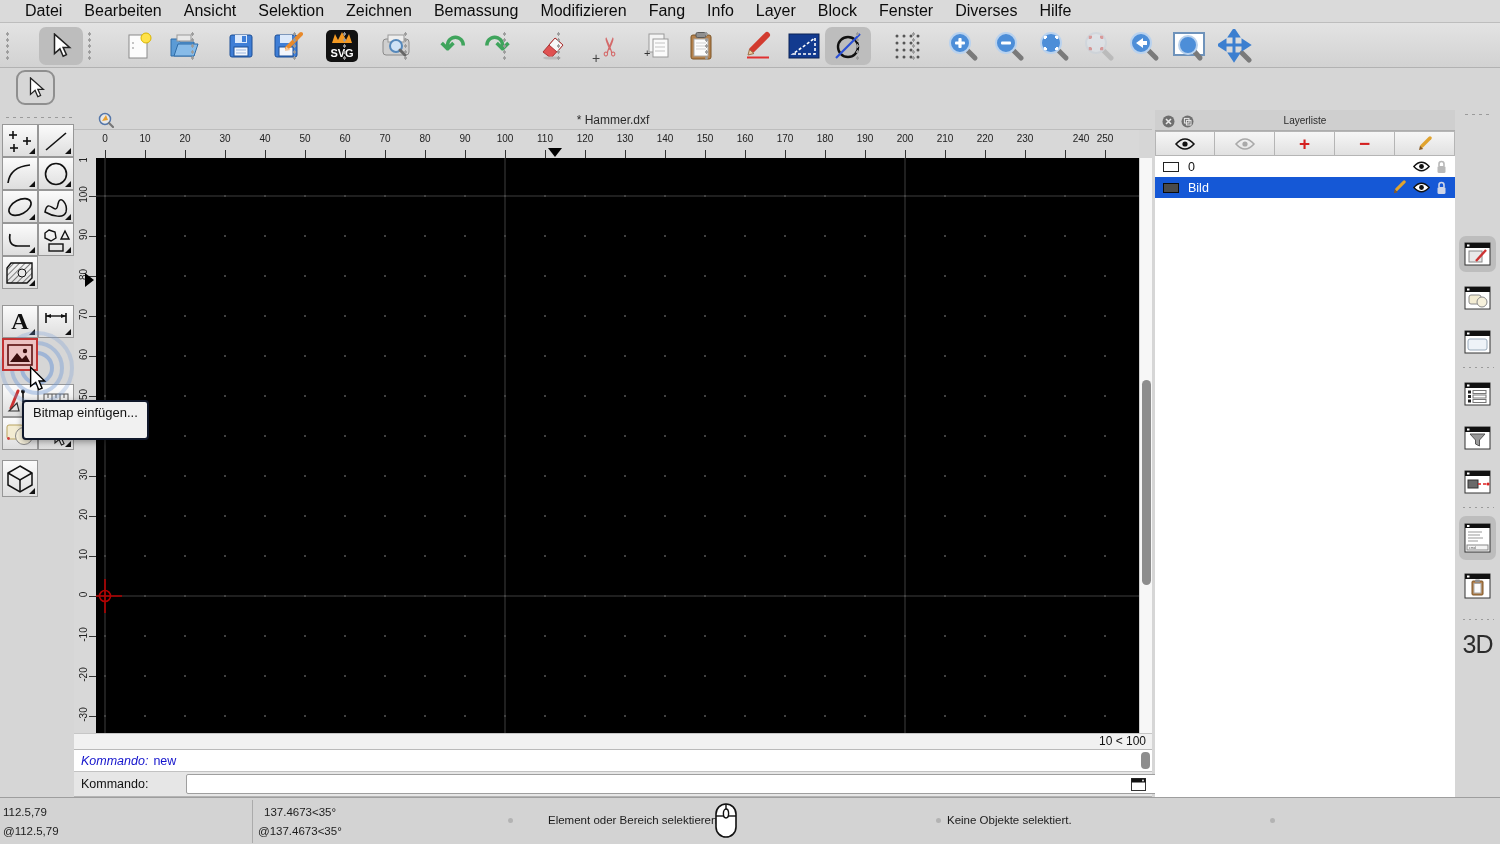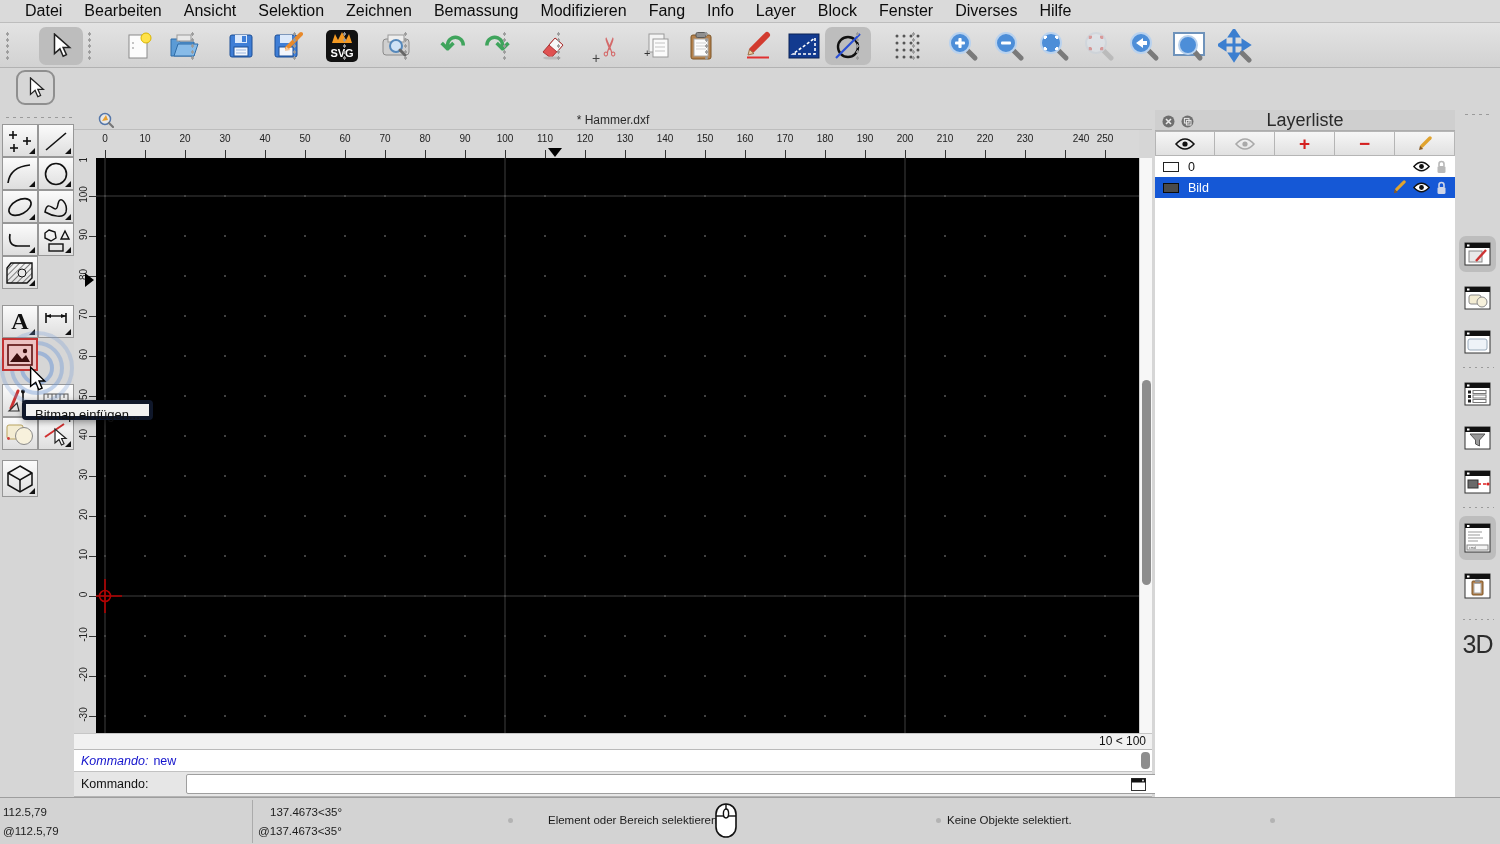--- a/index.html
+++ b/index.html
@@ -33,22 +33,22 @@
   .pal-handle { position:absolute; left:4px; top:116px; width:68px; height:3px;
           background-image:radial-gradient(#9b9b9b 1px, transparent 1.2px);
           background-size:7px 3px; }
   .arrow-tool { position:absolute; left:16px; top:70px; width:39px; height:35px;
           border:2px solid #8f8f8f; border-radius:9px;
           display:flex; align-items:center; justify-content:center; }
   .bitmap-hot { background:#ecc3c3 !important; border:2px solid #c23434 !important; }
 
   
   .halo { position:absolute; border-radius:50%; pointer-events:none; }
-  .tooltip { position:absolute; left:22px; top:400px; height:20px; z-index:60;
-             background:#f1f1f1; border:4px solid #0f172a; border-radius:4px;
+  .tooltip { position:absolute; left:22px; top:400px; height:40px; z-index:60;
+             background:#f1f1f1; border:2px solid #0f172a; border-radius:4px;
              padding:3px 9px; font-size:13px; color:#111;
              box-shadow:0 2px 6px rgba(0,0,0,.35); white-space:nowrap; }
   .cursor { position:absolute; left:26px; top:366px; z-index:70; }
 
   
   .doc-title { position:absolute; left:74px; top:110px; width:1078px; height:20px;
                background:#d6d6d6; border-bottom:1px solid #bdbdbd;
                font-size:12px; color:#2a2a2a; text-align:center; line-height:20px; }
   .doc-icon { position:absolute; left:98px; top:112px; }
   .hruler { position:absolute; left:96px; top:130px; width:1043px; height:28px;
@@ -94,21 +94,21 @@
   
   .statusbar { position:absolute; left:0; top:797px; width:1500px; height:47px;
                background:#d3d3d3; border-top:1px solid #9e9e9e; }
   .sb-text { position:absolute; font-size:11.5px; color:#1c1c1c; white-space:nowrap; }
   .sb-div  { position:absolute; top:2px; width:1px; height:43px; background:#ababab; }
   .sb-dot  { position:absolute; width:5px; height:5px; border-radius:50%; background:#b3b3b3; }
 
   
   .lp-header { position:absolute; left:1155px; top:110px; width:300px; height:21px;
                background:#cfcfcf; border-bottom:1px solid #adadad; }
-  .lp-title { position:absolute; width:100%; text-align:center; font-size:18px;
+  .lp-title { position:absolute; width:100%; text-align:center; font-size:10px;
               color:#2a2a2a; line-height:21px; }
   .lp-close, .lp-float { position:absolute; top:4px; width:13px; height:13px; }
   .lp-close { left:7px; } .lp-float { left:26px; }
   .lp-toolbar { position:absolute; left:1155px; top:131px; width:300px; height:25px; display:flex; }
   .lp-btn { width:60px; height:25px; background:linear-gradient(#f6f6f6,#e1e1e1);
             border:1px solid #b5b5b5; border-left:none; display:flex;
             align-items:center; justify-content:center; font-weight:bold; }
   .lp-btn:first-child { border-left:1px solid #b5b5b5; }
   .lp-body { position:absolute; left:1155px; top:156px; width:300px; height:641px; background:#fff; }
   .lrow { position:absolute; left:0; width:300px; height:21px; display:flex;
@@ -1177,21 +1177,21 @@
   </div>
   <div class="rd-sep" style="top:508px"></div>
 
   <div class="rd-3d" style="top:520px">3D</div>
 </div>
 
 <div class="statusbar">
   <div class="sb-text" style="left:3px;top:8px">112.5,79</div>
   <div class="sb-text" style="left:3px;top:27px">@112.5,79</div>
   <div class="sb-div" style="left:252px"></div>
-  <div class="sb-text" style="left:270px;top:8px">137.4673&lt;35°</div>
+  <div class="sb-text" style="left:264px;top:8px">137.4673&lt;35°</div>
   <div class="sb-text" style="left:258px;top:27px">@137.4673&lt;35°</div>
   <div class="sb-dot" style="left:508px;top:819px;position:absolute;top:20px"></div>
   <div class="sb-text" style="left:548px;top:16px">Element oder Bereich selektieren</div>
   <div style="position:absolute;left:713px;top:4px">
     <svg width="26" height="37" viewBox="0 0 26 37">
       <rect x="3" y="2" width="20" height="33" rx="10" fill="#fff" stroke="#111" stroke-width="1.6"></rect>
       <line x1="3" y1="14" x2="23" y2="14" stroke="#111" stroke-width="1.4"></line>
       <line x1="13" y1="2" x2="13" y2="10" stroke="#111" stroke-width="1.4"></line>
       <ellipse cx="13" cy="11.5" rx="2.6" ry="4.5" fill="#fff" stroke="#111" stroke-width="1.4"></ellipse>
     </svg>

